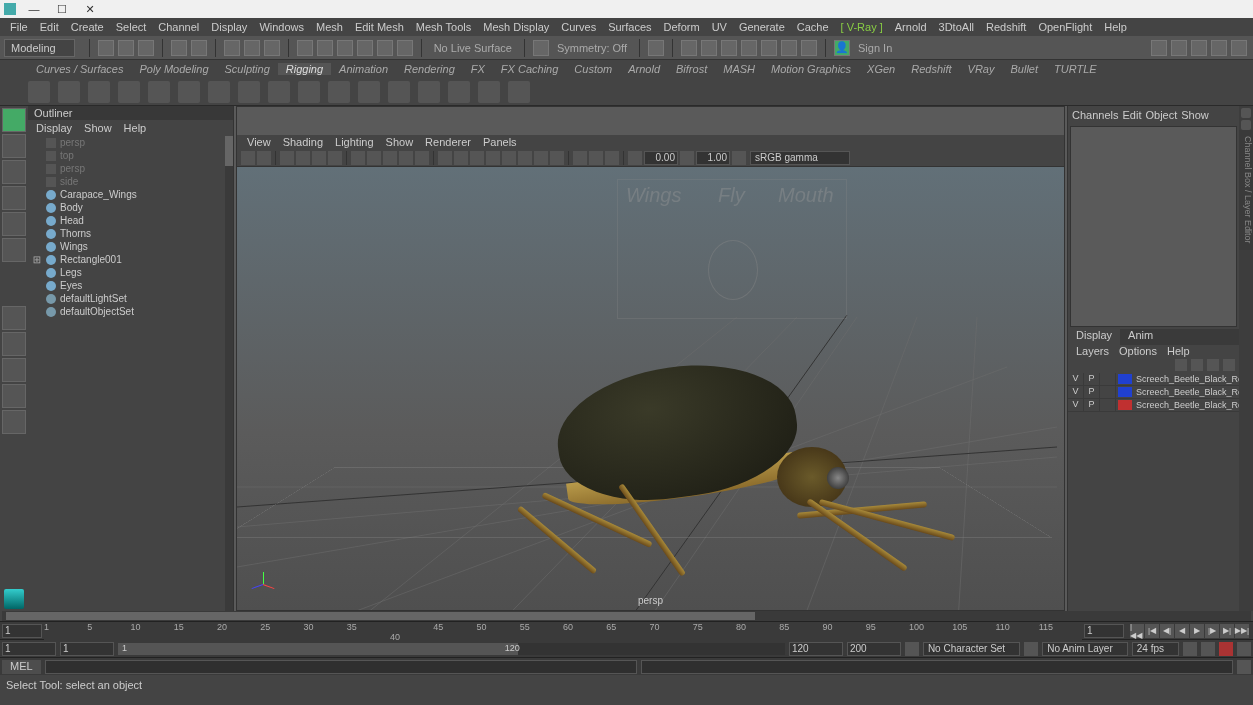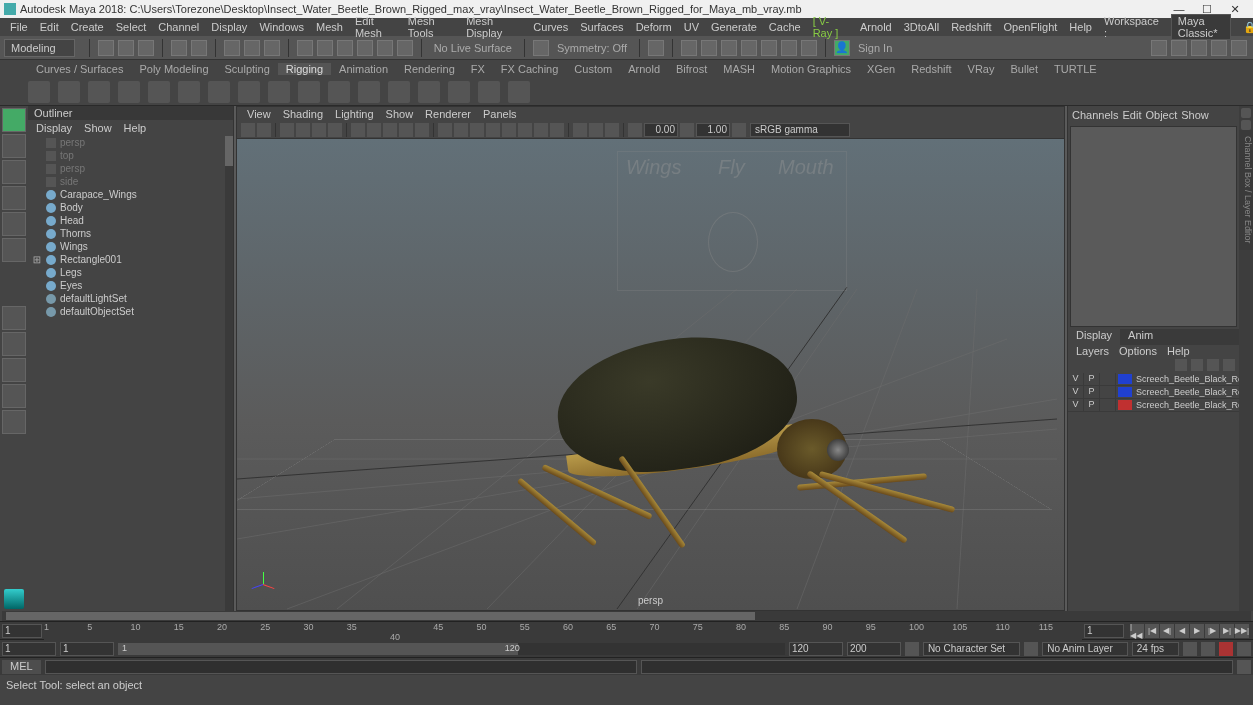--- a/index.html
+++ b/index.html
@@ -14,21 +14,21 @@
 .menubar .right { margin-left: auto; display: flex; align-items: center; gap: 6px; }
 .menubar .lock { width: 12px; height: 12px; display: inline-block; }
 .workspace-dd { background: #3a3a3a; border: 1px solid #555; padding: 1px 18px 1px 6px; color: #ccc; }
 .shelfrow { height: 24px; background: #555; display: flex; align-items: center; padding: 0 4px; border-bottom: 1px solid #333; }
 .shelfrow .dd { background: #444; border: 1px solid #666; padding: 2px 18px 2px 6px; color: #ccc; margin-right: 8px; position: relative; }
 .shelfrow .toolbtn { width: 16px; height: 16px; margin: 0 2px; background: #666; border: 1px solid #777; display:inline-block; }
 .shelfrow .sep { width: 1px; height: 18px; background: #333; margin: 0 6px; }
 .shelfrow .txt { padding: 0 6px; color: #aaa; }
 .shelfrow .right { margin-left: auto; display: flex; align-items: center; }
 .shelftabs { height: 18px; background: #444; display: flex; align-items: center; padding-left: 28px; }
-.shelftabs span { padding: 0 8px; color: #aaa; cursor: pointer; }
+.shelftabs span { padding: 0 8px; color: #aaa; cursor: pointer; font-style: italic; }
 .shelftabs span.active { background: #555; color: #ddd; }
 .shelficons { height: 28px; background: #444; display: flex; align-items: center; padding-left: 28px; gap:8px; border-bottom: 1px solid #2a2a2a;}
 .shelficons .ic { width: 22px; height: 22px; background: #555; border-radius:2px;}
 .main { display: flex; height: 505px; background: #5a5a5a; }
 .toolcol { width: 28px; background: #444; display: flex; flex-direction: column; align-items: center; padding-top: 2px; gap: 2px; }
 .toolcol .tbtn { width: 24px; height: 24px; background: #555; border: 1px solid #666; position: relative;}
 .toolcol .tbtn.sel { background: #4a6; }
 .toolcol .gap { height: 40px; }
 .outliner { width: 206px; background: #444; display: flex; flex-direction: column; border-right: 1px solid #333; }
 .panelhdr { height: 14px; background: #383838; padding: 0 6px; color: #ccc; display:flex; align-items:center;}
@@ -42,21 +42,21 @@
 .tree .row .icn { width: 10px; height: 10px; margin-right: 4px; background: #888; }
 .tree .row .icn.cam { background: #555; }
 .tree .row .icn.mesh { background: #7ac; border-radius:50%;}
 .tree .row .icn.set { background: #79a; border-radius:50%;}
 .tree .row span { color: #ccc; font-size:10px;}
 .tree .row span.dim { color: #777; }
 .tree .row .exp { width:10px; text-align:center; color:#aaa; margin-left:-14px; margin-right:4px;}
 .tree .scroll { position:absolute; right:0; top:0; bottom:0; width:8px; background:#3a3a3a;}
 .tree .scrollthumb { position:absolute; right:0; top:0; width:8px; height:30px; background:#666;}
 .viewport { flex: 1; display: flex; flex-direction: column; background: #5a5a5a; border:1px solid #333; margin:0 2px;}
-.vpmenu { height: 14px; background: #444; display: flex; align-items: center; padding: 0 4px; }
+.vpmenu { height: 14px; background: #444; display: flex; align-items: center; padding: 0 4px; margin-top: 28px; }
 .vpmenu span { padding: 0 6px; color: #ccc; }
 .vptoolbar { height: 18px; background: #444; display: flex; align-items: center; padding: 0 4px; gap:2px; border-bottom:1px solid #333;}
 .vptoolbar .ic { width: 14px; height: 14px; background: #555; }
 .vptoolbar .sep { width:1px; height:14px; background:#333; margin:0 2px;}
 .vptoolbar .num { background:#333; border:1px solid #555; width:34px; height:14px; font-size:10px; text-align:right; padding:0 2px; color:#ccc;}
 .vptoolbar .gamma { background:#333; border:1px solid #555; padding:0 14px 0 4px; height:14px; font-size:10px; color:#ccc; margin-left:2px; width:100px; text-align:left;}
 .canvas { flex: 1; position: relative; background: linear-gradient(#627078 0%, #5b5b5b 60%, #4f4f4f 100%); overflow:hidden;}
 .persp-label { position:absolute; bottom:4px; left:50%; transform:translateX(-50%); color:#ccc; font-size:10px;}
 .axis { position:absolute; left:16px; bottom:16px; width:20px; height:20px;}
 .axis .x { position:absolute; left:10px; top:10px; width:12px; height:1px; background:#f44; transform-origin:left; transform:rotate(20deg);}
@@ -113,21 +113,20 @@
 .hud .t { position:absolute; top:4px; color:#99999966; font-size:20px; font-style:italic;}
 .hud .circ { position:absolute; left:90px; top:60px; width:50px; height:60px; border:1px solid #8a8a8a66; border-radius:50%;}
 .groundwire { position:absolute; left:50px; top:230px; width:700px; height:200px; border:1px solid #8a8a8a55; transform:perspective(600px) rotateX(70deg);}
 svg.gridsvg { position:absolute; inset:0; width:100%; height:100%;}
 </style>
 </head>
 <body>
 
 <div class="titlebar">
   <span class="app-icon"></span>
-  <span class="title">Autodesk Maya 2018: C:\Users\Torezone\Desktop\Insect_Water_Beetle_Brown_Rigged_max_vray\Insect_Water_Beetle_Brown_Rigged_for_Maya_mb_vray.mb</span>
   <span class="win-btn">―</span>
   <span class="win-btn">☐</span>
   <span class="win-btn">✕</span>
 </div>
 
 <div class="menubar">
   <span>File</span>
   <span>Edit</span>
   <span>Create</span>
   <span>Select</span>
@@ -143,25 +142,20 @@
   <span>Deform</span>
   <span>UV</span>
   <span>Generate</span>
   <span>Cache</span>
   <span class="green">[ V-Ray ]</span>
   <span>Arnold</span>
   <span>3DtoAll</span>
   <span>Redshift</span>
   <span>OpenFlight</span>
   <span>Help</span>
-  <div class="right">
-    <span>Workspace :</span>
-    <span class="workspace-dd">Maya Classic*</span>
-    <span class="lock">🔒</span>
-  </div>
 </div>
 
 <div class="shelfrow">
   <span class="dd">Modeling</span>
   <span class="sep"></span>
   <span class="toolbtn"></span>
   <span class="toolbtn"></span>
   <span class="toolbtn"></span>
   <span class="sep"></span>
   <span class="toolbtn"></span>

